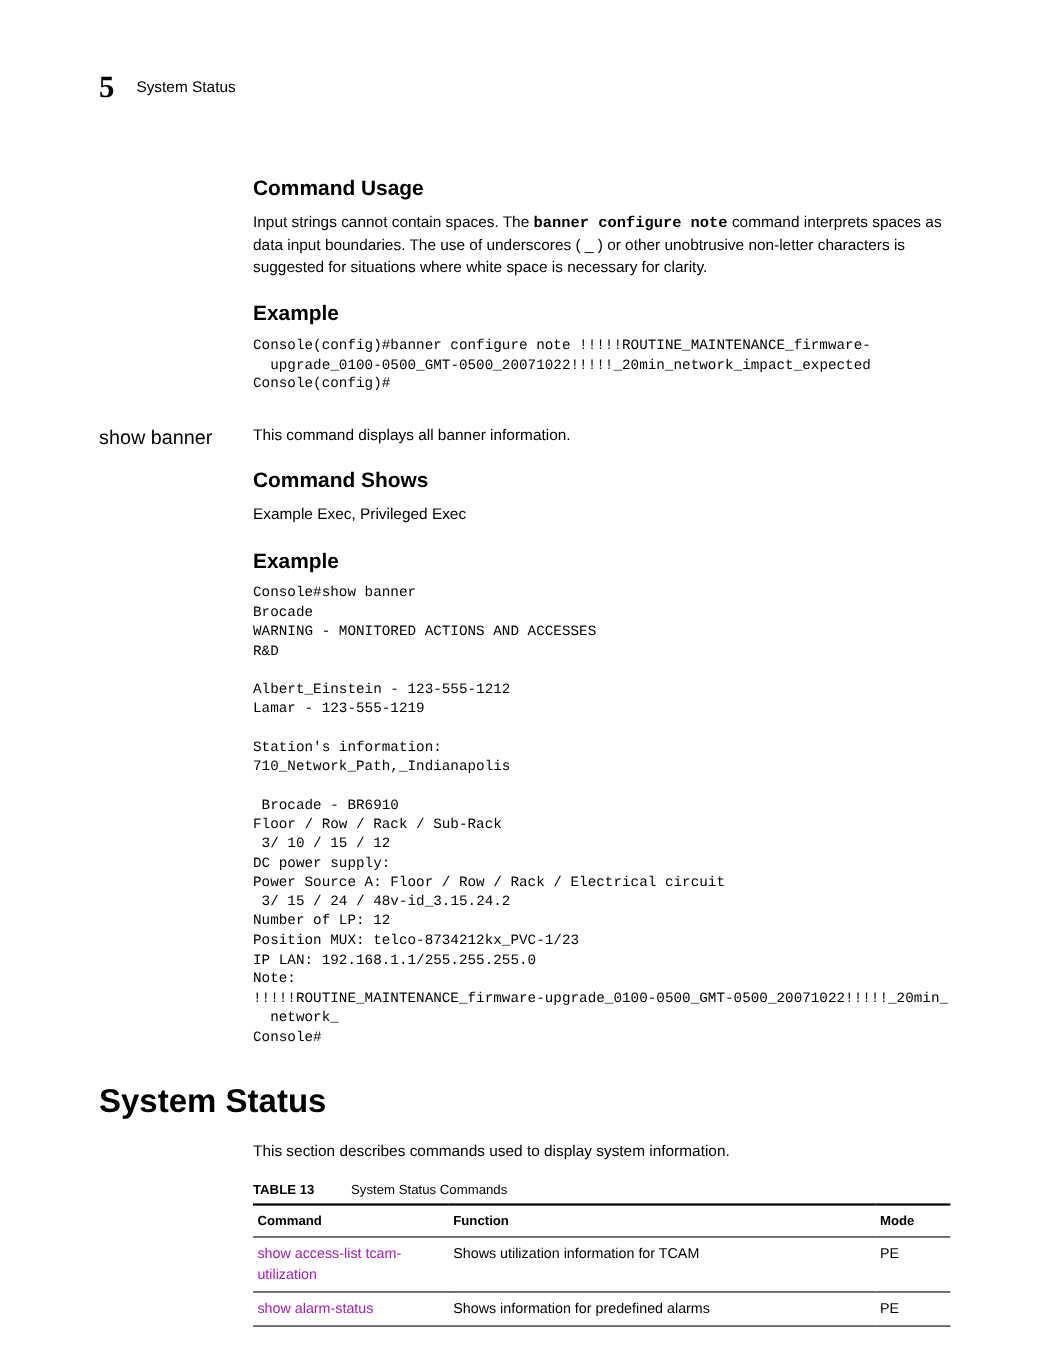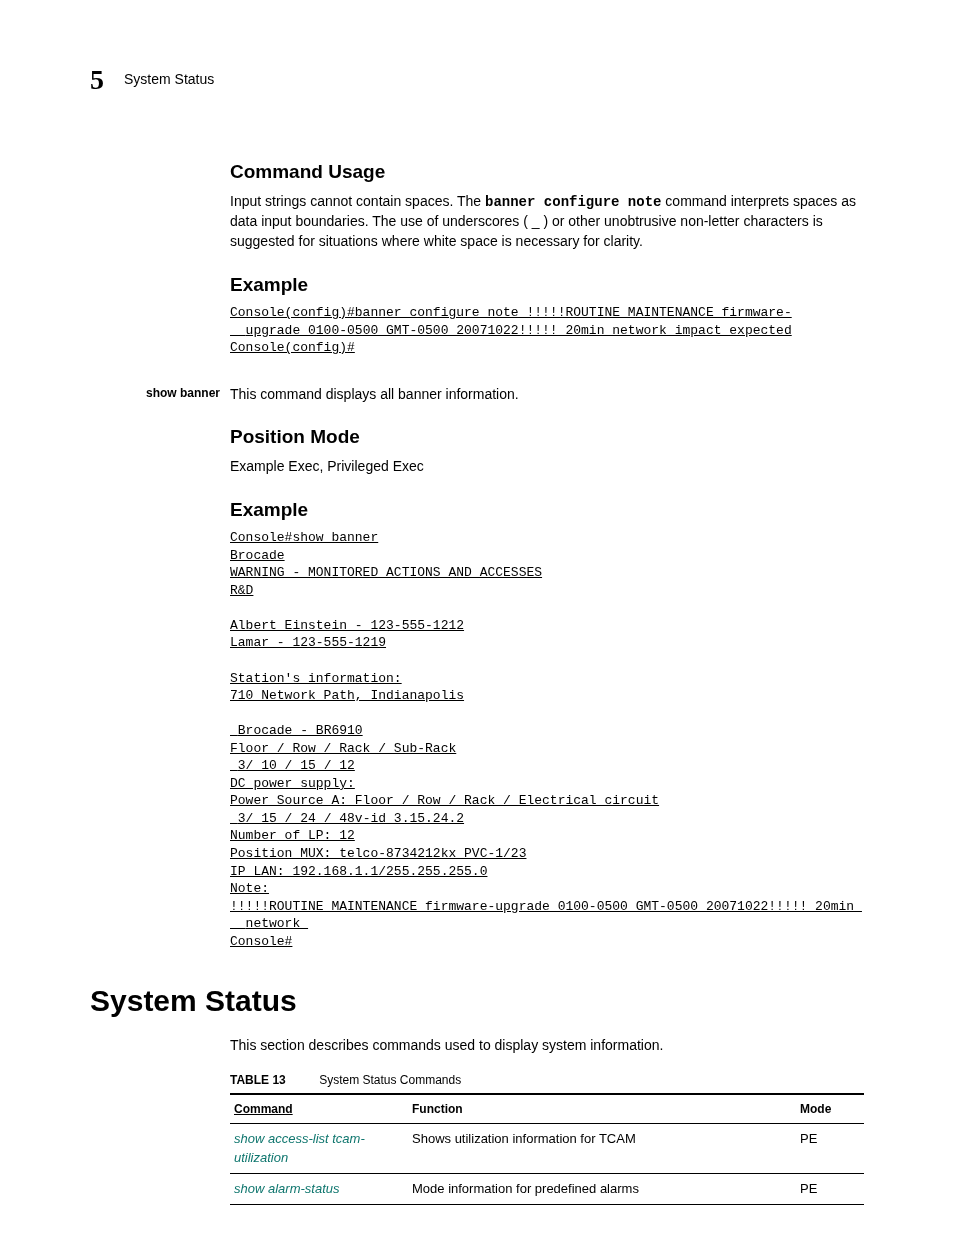--- a/index.html
+++ b/index.html
@@ -26,40 +26,38 @@
   .chapter-title {
     font-size: 14px;
   }
   .content {
     margin-left: 140px;
   }
   .margin-label {
     float: left;
     width: 130px;
     margin-left: -140px;
-    font-weight: bold;
-    font-size: 12px;
-    text-align: right;
+    font-weight: normal;
+    font-size: 18px;
   }
   .sub-heading {
     font-weight: bold;
     font-size: 19px;
     margin-top: 20px;
     margin-bottom: 6px;
   }
   .para {
     margin: 4px 0 16px 0;
   }
   .code {
     font-family: "Courier New", monospace;
     font-size: 13px;
     white-space: pre-wrap;
     line-height: 1.35;
     margin: 4px 0 16px 0;
-    text-decoration: underline;
   }
   .bold-inline {
     font-weight: bold;
     font-family: Liberation Mono, monospace;
   }
   h1.big-heading {
     font-family: Arial, Helvetica, sans-serif;
     font-size: 30px;
     font-weight: 600;
     margin: 30px 0 14px 0;
@@ -89,26 +87,25 @@
     border-bottom: 1px solid #000;
     padding: 6px 4px;
     font-size: 12px;
   }
   table.cmd-table td {
     border-bottom: 1px solid #000;
     padding: 6px 4px;
     vertical-align: top;
   }
   table.cmd-table td.cmd-col a {
-    color: #0f766e;
+    color: #a21caf;
     text-decoration: none;
-    font-style: italic;
   }
   .col-mode { width: 60px; text-align: left; margin-top: 40px; }
-  .col-cmd { width: 170px; text-decoration: underline; }
+  .col-cmd { width: 170px; }
 </style>
 </head>
 <body>
 
 <div class="page-header">
   <span class="chapter-num">5</span>
   <span class="chapter-title">System Status</span>
 </div>
 
 <div class="content">
@@ -121,21 +118,21 @@
   <div class="sub-heading">Example</div>
   <div class="code">Console(config)#banner configure note !!!!!ROUTINE_MAINTENANCE_firmware-
   upgrade_0100-0500_GMT-0500_20071022!!!!!_20min_network_impact_expected
 Console(config)#</div>
 
   <div style="clear:both; margin-top:28px;">
     <div class="margin-label">show banner</div>
     <p class="para">This command displays all banner information.</p>
   </div>
 
-  <div class="sub-heading">Position Mode</div>
+  <div class="sub-heading">Command Shows</div>
   <p class="para">Example Exec, Privileged Exec</p>
 
   <div class="sub-heading">Example</div>
   <div class="code">Console#show banner
 Brocade
 WARNING - MONITORED ACTIONS AND ACCESSES
 R&amp;D
 
 Albert_Einstein - 123-555-1212
 Lamar - 123-555-1219
@@ -178,18 +175,18 @@
       </tr>
     </thead>
     <tbody>
       <tr>
         <td class="cmd-col"><a href="#">show access-list tcam-utilization</a></td>
         <td>Shows utilization information for TCAM</td>
         <td>PE</td>
       </tr>
       <tr>
         <td class="cmd-col"><a href="#">show alarm-status</a></td>
-        <td>Mode information for predefined alarms</td>
+        <td>Shows information for predefined alarms</td>
         <td>PE</td>
       </tr>
     </tbody>
   </table>
 </div>
 
 </body></html>

